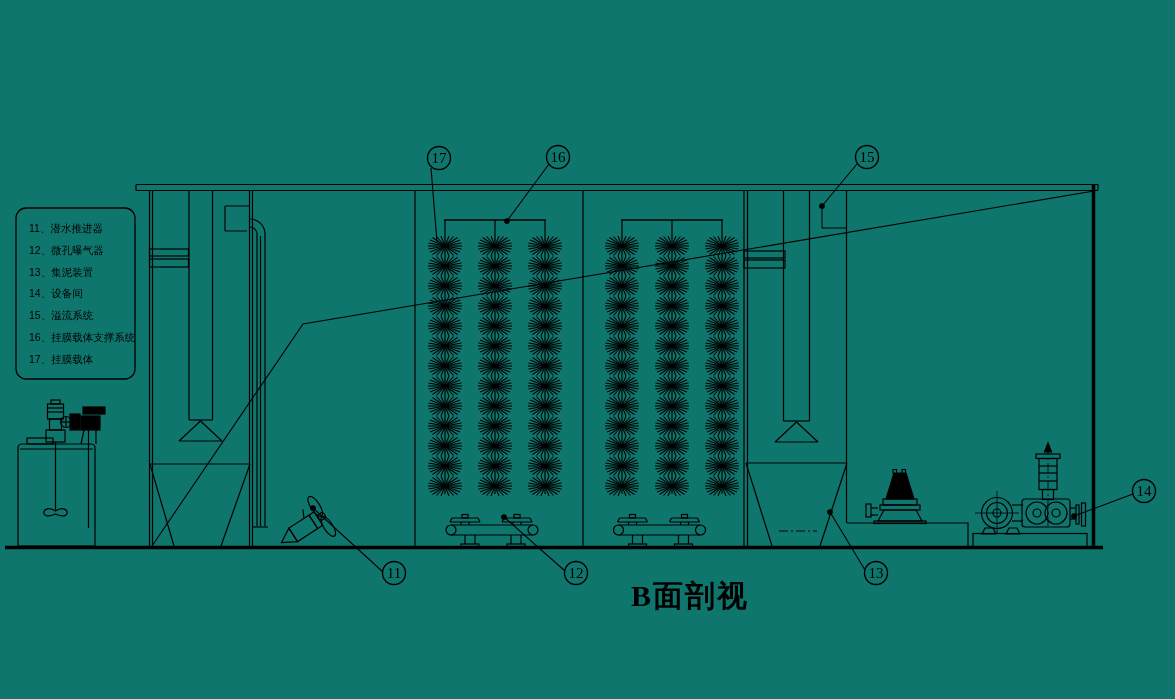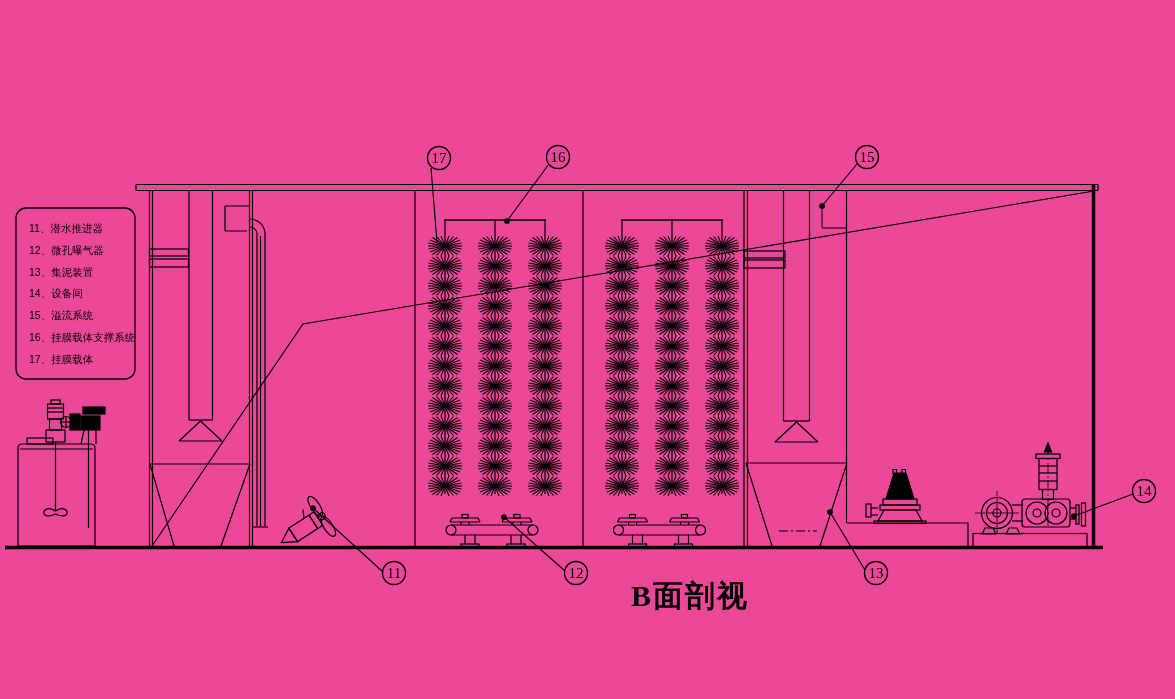--- a/index.html
+++ b/index.html
@@ -1,19 +1,19 @@
 <!DOCTYPE html>
 <html><head>
 <meta charset="utf-8">
 <style>
   html,body{margin:0;padding:0;background:#ffffff;}
   .sheet{
     position:relative;
     width:1175px;height:699px;
-    background:#ec4899;
+    background:#0f766e;
     font-family:"Liberation Sans", sans-serif;
     overflow:hidden;
   }
   svg{display:block;}
   svg line, svg path, svg rect, svg circle, svg polyline, svg ellipse{
     vector-effect:none;
   }
   text{fill:#000;}
   .legend-text{
     font-family:"Liberation Sans", sans-serif;

